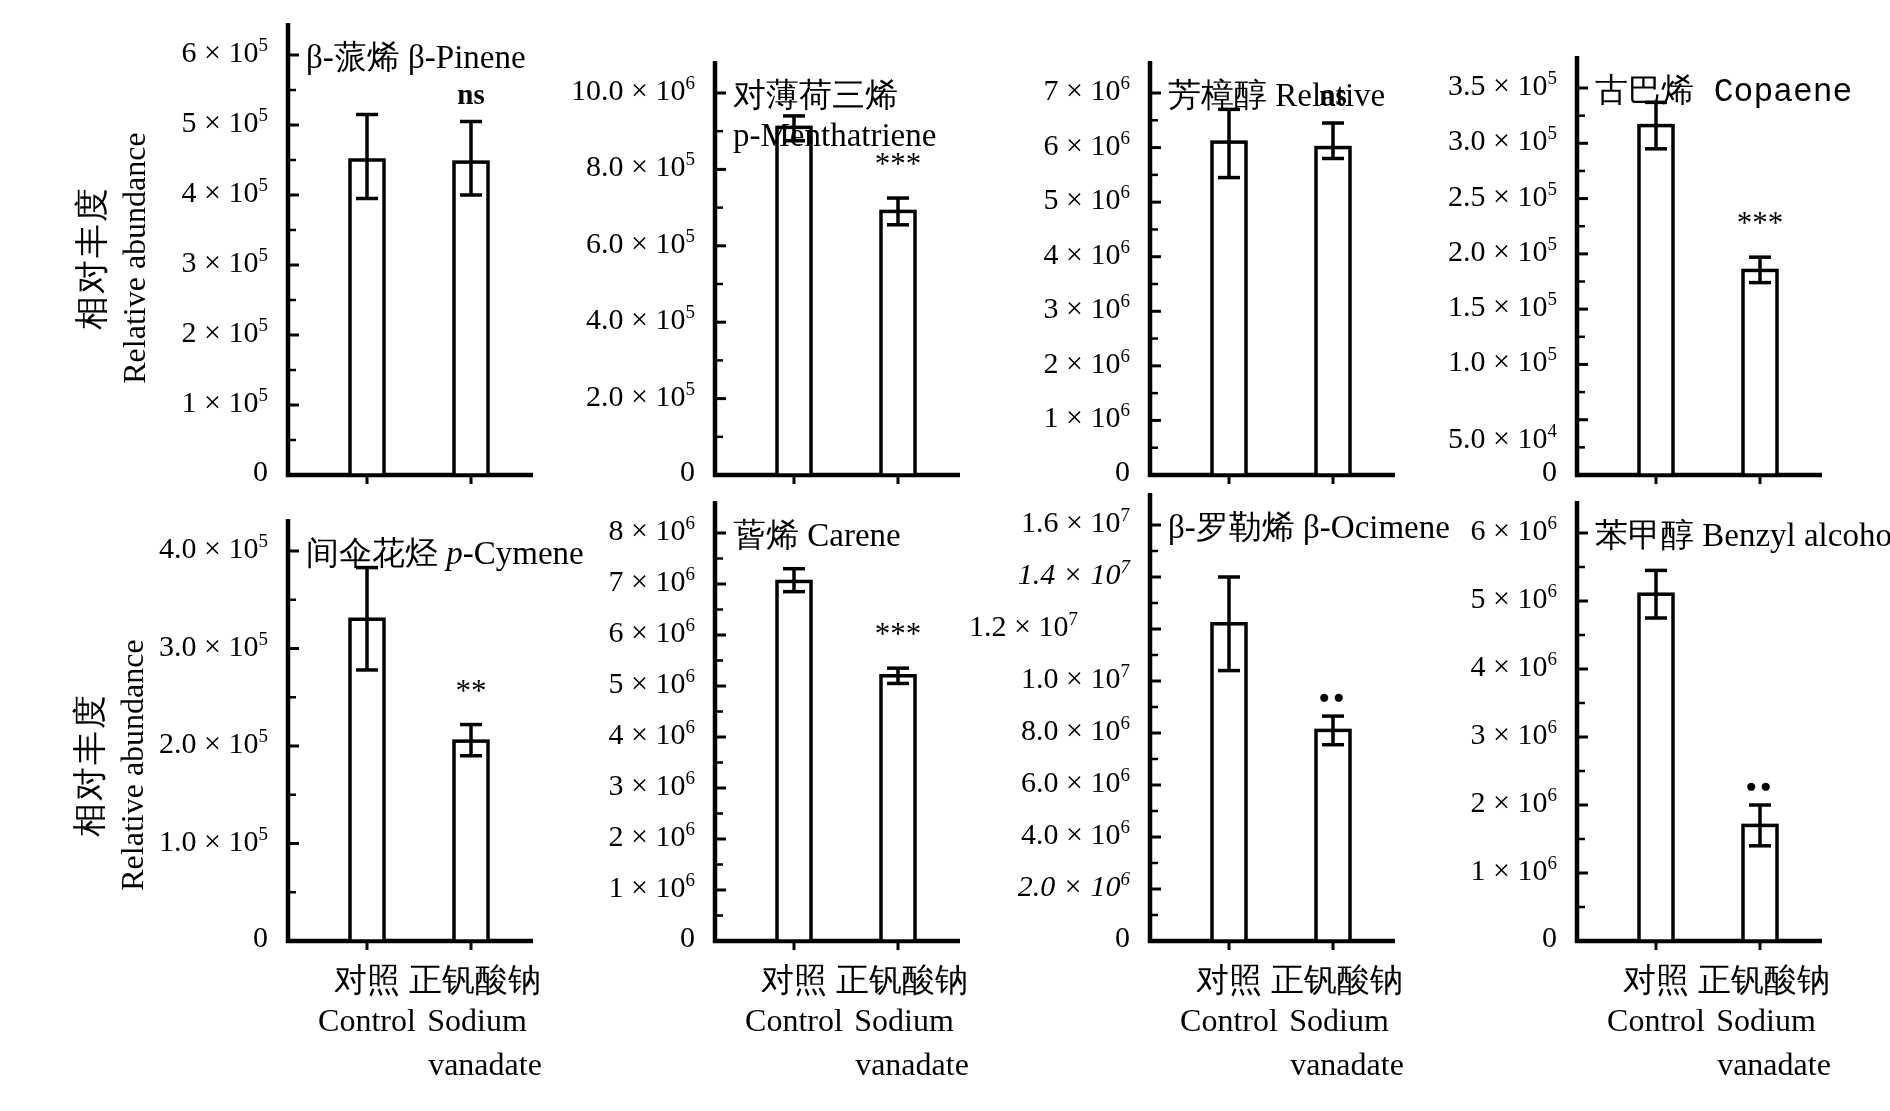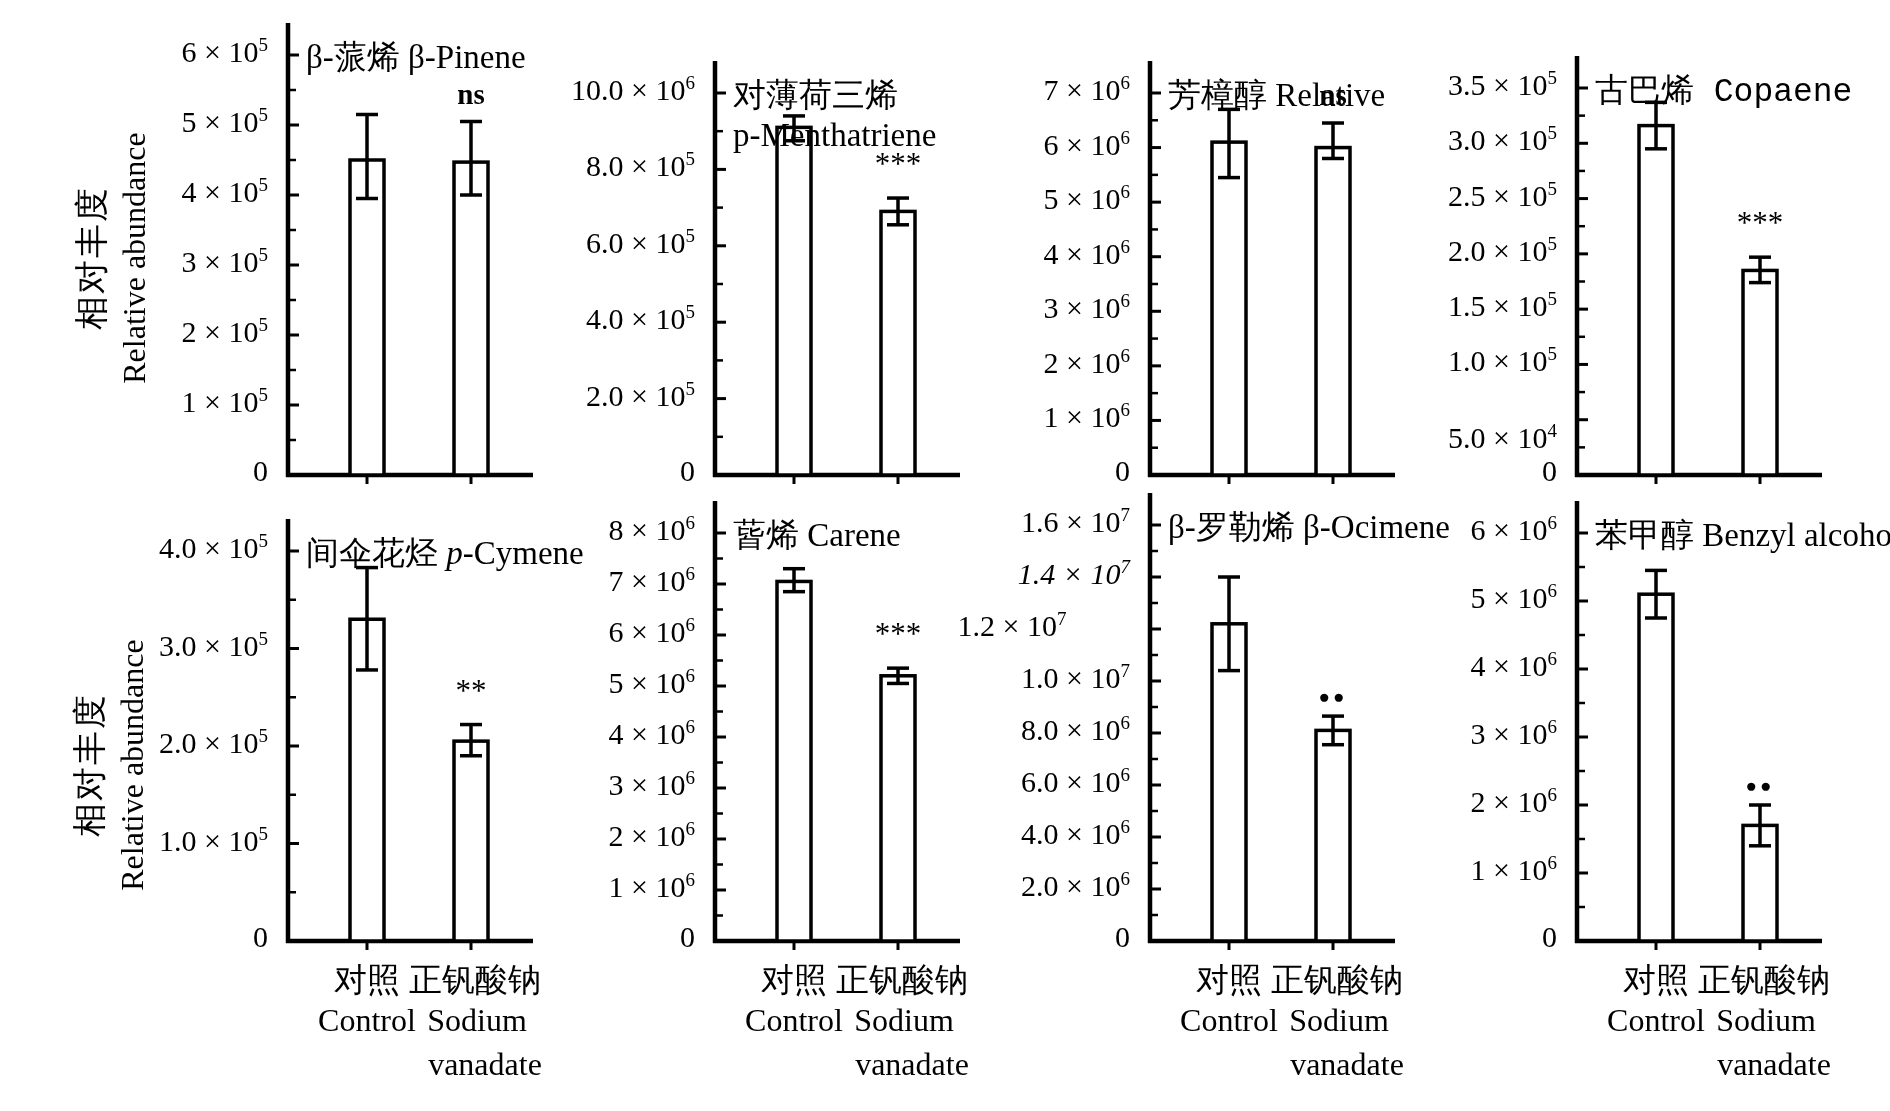--- a/index.html
+++ b/index.html
@@ -298,26 +298,26 @@
       <div class="tick" style="left: 523px; top: 920px; width: 172px;">0</div>
       <div class="title" style="left: 733px; top: 513px;">蒈烯 Carene</div>
       <div class="sig" style="left: 898px; top: 616.15px;">***</div>
       <div class="xlab zh" style="left: 794px; top: 958px;">对照</div>
       <div class="xlab zh" style="left: 902px; top: 958px;">正钒酸钠</div>
       <div class="xlab" style="left: 794px; top: 1002px;">Control</div>
       <div class="xlab" style="left: 904px; top: 1002px;">Sodium</div>
       <div class="xlab" style="left: 912px; top: 1046px;">vanadate</div>
       <div class="tick" style="left: 958px; top: 504px; width: 172px;">1.6 × 10<sup>7</sup></div>
       <div class="tick" style="left: 958px; top: 556px; width: 172px; font-style: italic;">1.4 × 10<sup>7</sup></div>
-      <div class="tick" style="left: 926px; top: 608px; width: 172px; text-align: center;">1.2 × 10<sup>7</sup></div>
+      <div class="tick" style="left: 906px; top: 608px; width: 172px;">1.2 × 10<sup>7</sup></div>
       <div class="tick" style="left: 958px; top: 660px; width: 172px;">1.0 × 10<sup>7</sup></div>
       <div class="tick" style="left: 958px; top: 712px; width: 172px;">8.0 × 10<sup>6</sup></div>
       <div class="tick" style="left: 958px; top: 764px; width: 172px;">6.0 × 10<sup>6</sup></div>
       <div class="tick" style="left: 958px; top: 816px; width: 172px; text-align: right;">4.0 × 10<sup>6</sup></div>
-      <div class="tick" style="left: 958px; top: 868px; width: 172px;">2.0 × 10<sup>6</sup></div>
+      <div class="tick" style="left: 958px; top: 868px; width: 172px; font-style: italic;">2.0 × 10<sup>6</sup></div>
       <div class="tick" style="left: 958px; top: 920px; width: 172px;">0</div>
       <div class="title" style="left: 1168px; top: 505px;">β-罗勒烯 β-Ocimene</div>
       <div class="sig dots" style="left: 1333px; top: 686.1px;">●●</div>
       <div class="xlab zh" style="left: 1229px; top: 958px;">对照</div>
       <div class="xlab zh" style="left: 1337px; top: 958px;">正钒酸钠</div>
       <div class="xlab" style="left: 1229px; top: 1002px;">Control</div>
       <div class="xlab" style="left: 1339px; top: 1002px;">Sodium</div>
       <div class="xlab" style="left: 1347px; top: 1046px;">vanadate</div>
       <div class="tick" style="left: 1385px; top: 512px; width: 172px;">6 × 10<sup>6</sup></div>
       <div class="tick" style="left: 1385px; top: 580px; width: 172px;">5 × 10<sup>6</sup></div>

